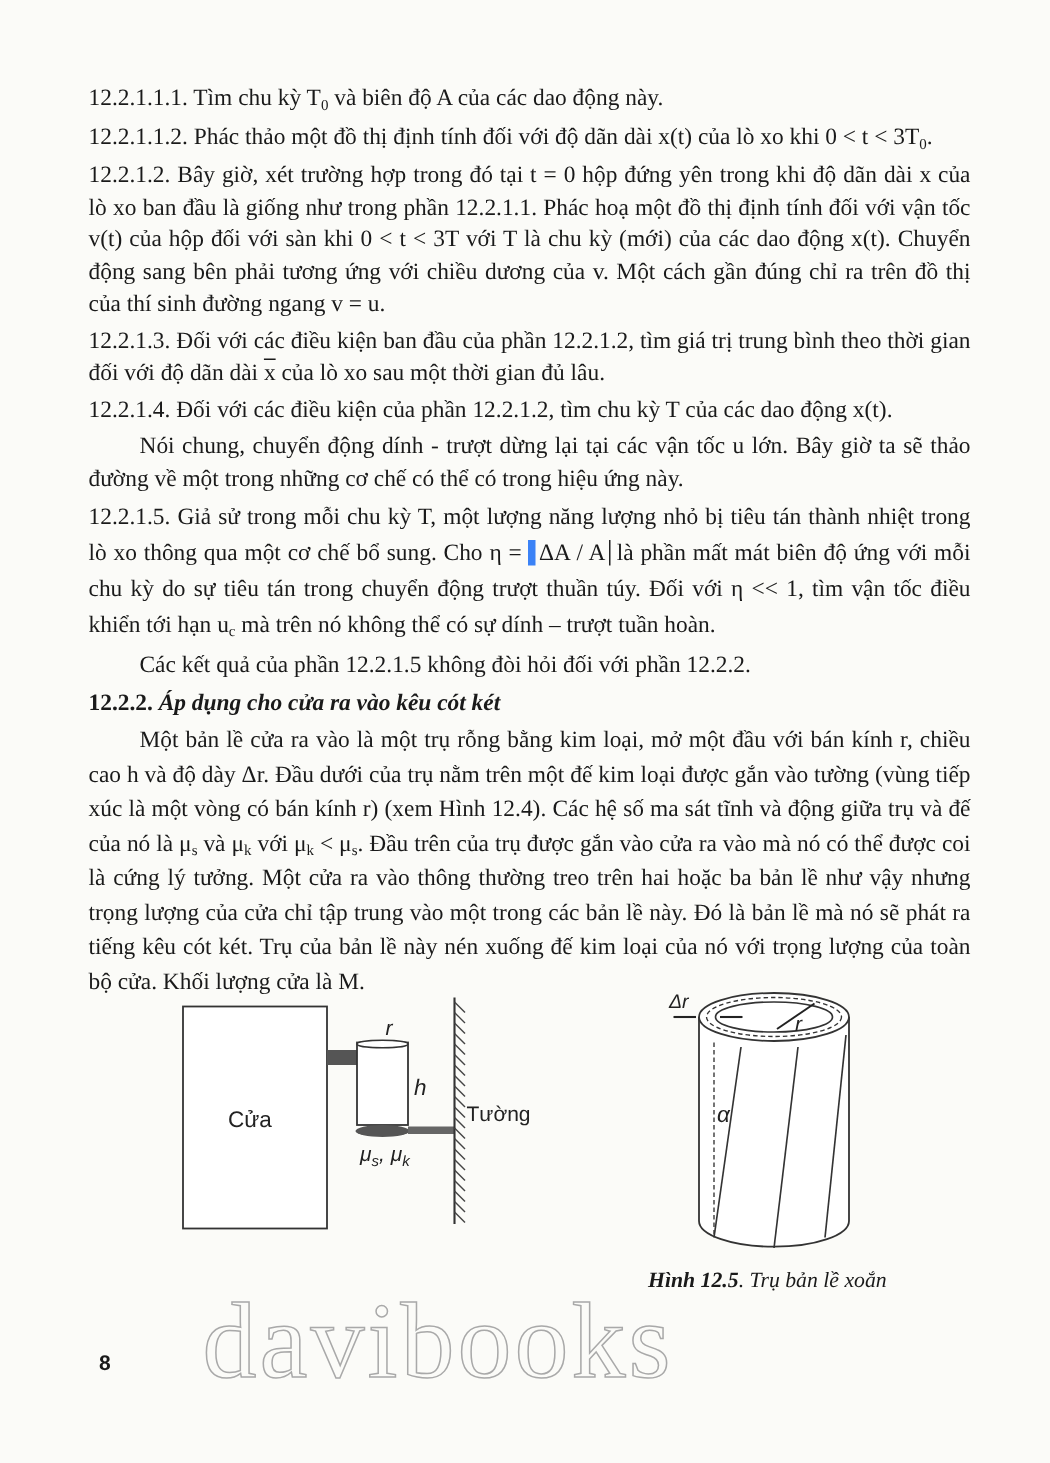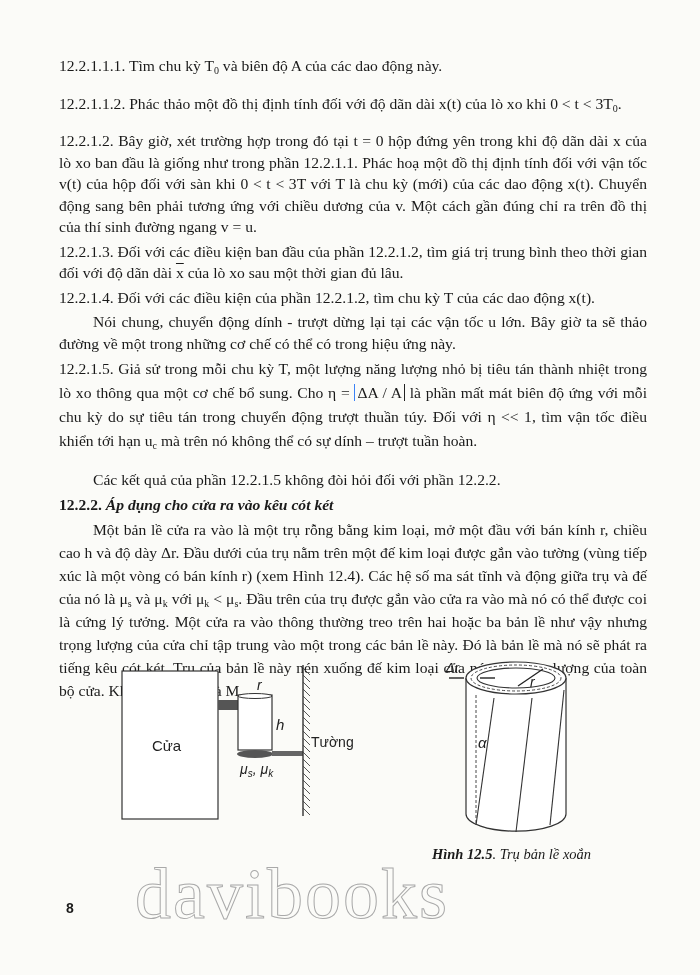--- a/index.html
+++ b/index.html
@@ -10,26 +10,26 @@
     color: #1a1a1a;
     position: relative;
   }
   .page { position: absolute; left: 0; top: 0; width: 700px; height: 787px; }
   .text {
     position: absolute; left: 59px; width: 588px;
     font-size: 15.6px; line-height: 21.5px; text-align: justify;
   }
   .p { margin: 0; }
   .indent { text-indent: 34px; }
-  .gap { margin-top: 16px; }
+  .gap { margin-top: 4px; }
   .gap-sm { margin-top: 3px; }
   .math { font-family: "Liberation Serif", serif; }
   sub { font-size: 10px; vertical-align: -3px; line-height: 0; }
   .overline { text-decoration: overline; }
-  .abs { border-left: 1px solid #3b82f6; border-right: 1px solid #222; padding: 0 2px; }
+  .abs { border-left: 5px solid #3b82f6; border-right: 1px solid #222; padding: 0 2px; }
   .heading { font-weight: bold; }
   .heading i { font-weight: bold; }
   .fig { position: absolute; }
   .caption {
     position: absolute; font-size: 14.5px; white-space: nowrap;
   }
   .caption b { font-style: italic; }
   .pagenum {
     position: absolute; left: 66px; top: 900px;
     font-family: "Liberation Sans", sans-serif; font-size: 14px; font-weight: bold;

